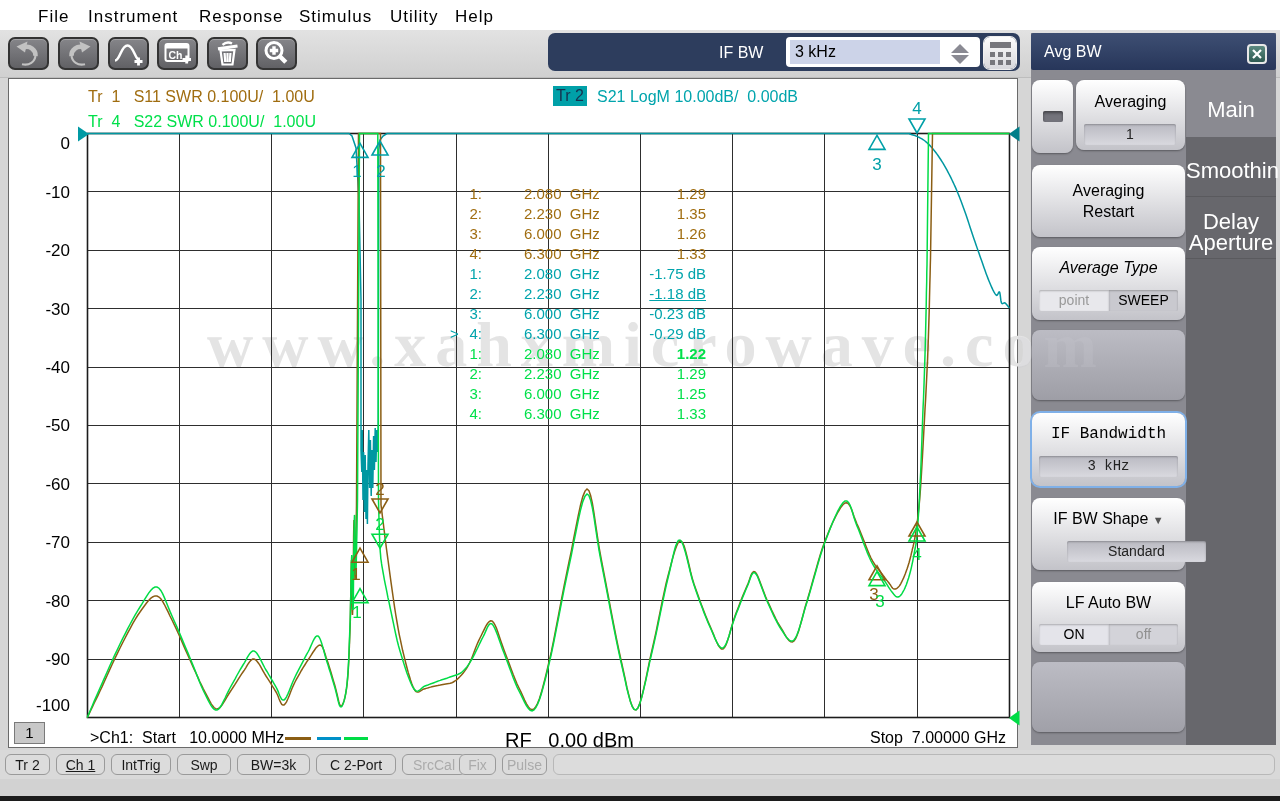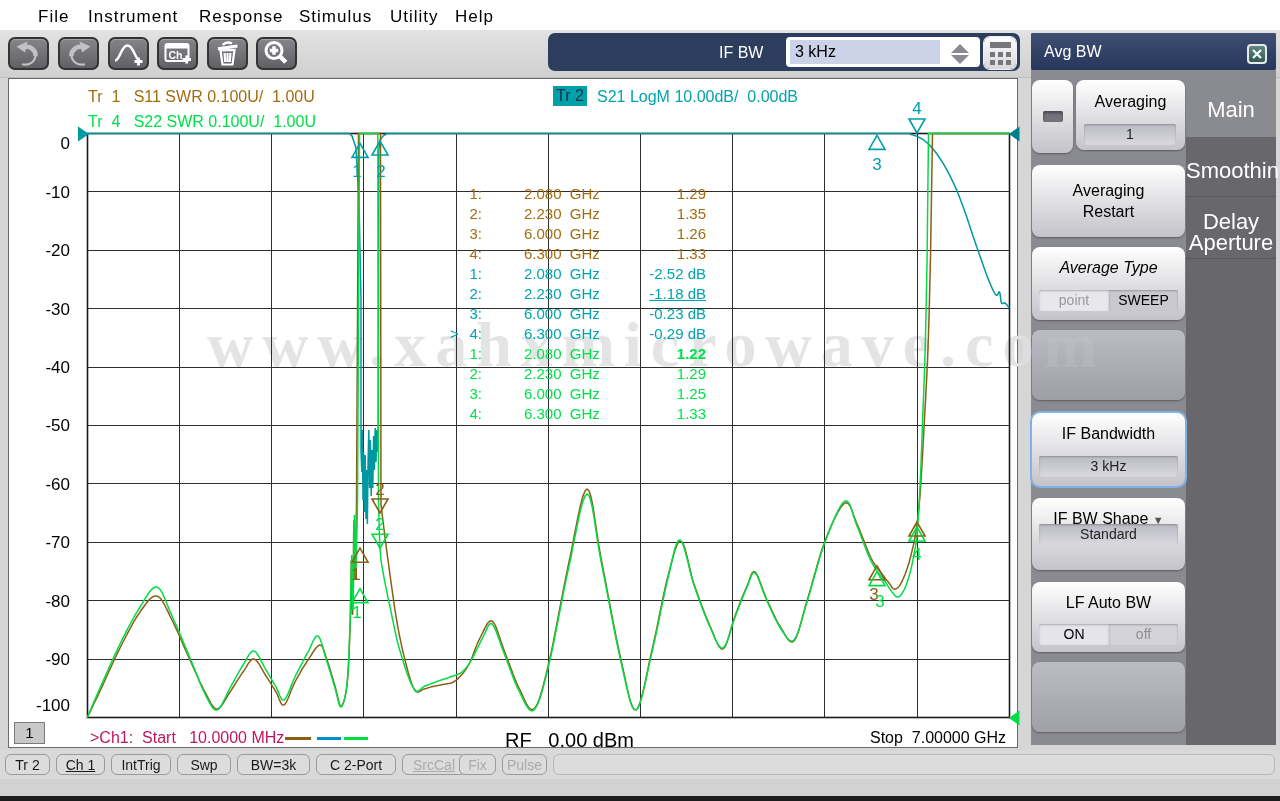--- a/index.html
+++ b/index.html
@@ -190,31 +190,31 @@
 <div class="ylab" style="left:8px;top:416px;">-50</div>
 <div class="ylab" style="left:8px;top:475px;">-60</div>
 <div class="ylab" style="left:8px;top:533px;">-70</div>
 <div class="ylab" style="left:8px;top:592px;">-80</div>
 <div class="ylab" style="left:8px;top:650px;">-90</div>
 <div class="ylab" style="left:8px;top:696px;">-100</div>
 <div class="mrow abs" style="top:184.5px;color:#a06d10;"><span class="mnum" style="left:452px;">1:</span><span class="mfreq" style="left:524px;">2.080  GHz</span><span class="mval" style="left:616px;">1.29</span></div>
 <div class="mrow abs" style="top:204.5px;color:#a06d10;"><span class="mnum" style="left:452px;">2:</span><span class="mfreq" style="left:524px;">2.230  GHz</span><span class="mval" style="left:616px;">1.35</span></div>
 <div class="mrow abs" style="top:224.5px;color:#a06d10;"><span class="mnum" style="left:452px;">3:</span><span class="mfreq" style="left:524px;">6.000  GHz</span><span class="mval" style="left:616px;">1.26</span></div>
 <div class="mrow abs" style="top:244.5px;color:#a06d10;"><span class="mnum" style="left:452px;">4:</span><span class="mfreq" style="left:524px;">6.300  GHz</span><span class="mval" style="left:616px;">1.33</span></div>
-<div class="mrow abs" style="top:264.5px;color:#00a4ac;"><span class="mnum" style="left:452px;">1:</span><span class="mfreq" style="left:524px;">2.080  GHz</span><span class="mval" style="left:616px;">-2.52 dB</span></div>
+<div class="mrow abs" style="top:264.5px;color:#00a4ac;"><span class="mnum" style="left:452px;">1:</span><span class="mfreq" style="left:524px;">2.080  GHz</span><span class="mval" style="left:616px;">-1.75 dB</span></div>
 <div class="mrow abs" style="top:284.5px;color:#00a4ac;"><span class="mnum" style="left:452px;">2:</span><span class="mfreq" style="left:524px;">2.230  GHz</span><span class="mval" style="left:616px;text-decoration:underline;">-1.18 dB</span></div>
 <div class="mrow abs" style="top:304.5px;color:#00a4ac;"><span class="mnum" style="left:452px;">3:</span><span class="mfreq" style="left:524px;">6.000  GHz</span><span class="mval" style="left:616px;">-0.23 dB</span></div>
 <div class="mrow abs" style="top:324.5px;color:#00a4ac;"><span style="position:absolute;left:450px;">&gt;</span><span class="mnum" style="left:452px;">4:</span><span class="mfreq" style="left:524px;">6.300  GHz</span><span class="mval" style="left:616px;">-0.29 dB</span></div>
 <div class="mrow abs" style="top:344.5px;color:#00e04a;"><span class="mnum" style="left:452px;">1:</span><span class="mfreq" style="left:524px;">2.080  GHz</span><span class="mval" style="left:616px;font-weight:bold;">1.22</span></div>
 <div class="mrow abs" style="top:364.5px;color:#00e04a;"><span class="mnum" style="left:452px;">2:</span><span class="mfreq" style="left:524px;">2.230  GHz</span><span class="mval" style="left:616px;">1.29</span></div>
 <div class="mrow abs" style="top:384.5px;color:#00e04a;"><span class="mnum" style="left:452px;">3:</span><span class="mfreq" style="left:524px;">6.000  GHz</span><span class="mval" style="left:616px;">1.25</span></div>
 <div class="mrow abs" style="top:404.5px;color:#00e04a;"><span class="mnum" style="left:452px;">4:</span><span class="mfreq" style="left:524px;">6.300  GHz</span><span class="mval" style="left:616px;">1.33</span></div>
 
 <div class="abs" style="left:14px;top:722px;width:31px;height:22px;background:#c8c8c8;border:1px solid #7a7a7a;box-sizing:border-box;text-align:center;font-size:15px;line-height:20px;">1</div>
-<div class="abs" style="left:90px;top:729px;font-size:16px;color:#be185d;white-space:pre;">&gt;Ch1:  Start   10.0000 MHz</div>
+<div class="abs" style="left:90px;top:729px;font-size:16px;color:#000000;white-space:pre;">&gt;Ch1:  Start   10.0000 MHz</div>
 <div class="abs" style="left:285px;top:737px;width:26px;height:3px;background:#8b5e14;"></div>
 <div class="abs" style="left:317px;top:737px;width:24px;height:3px;background:#0090c8;"></div>
 <div class="abs" style="left:344px;top:737px;width:24px;height:3px;background:#00dc46;"></div>
 <div class="abs" style="left:505px;top:729px;font-size:20px;color:#000;white-space:pre;">RF   0.00 dBm</div>
 <div class="abs" style="left:870px;top:729px;font-size:16px;color:#000;white-space:pre;">Stop  7.00000 GHz</div>
 
 <div id="panel" class="abs">
   <div id="phead" class="abs"></div>
   <div id="ptitle" class="abs">Avg BW</div>
   <div id="pclose" class="abs"><svg width="16" height="16" viewBox="0 0 16 16">
@@ -236,45 +236,45 @@
   </div>
   <div class="pbtn" style="left:1px;top:132px;height:72px;line-height:21px;">
       <div style="margin-top:15px;">Averaging<br>Restart</div>
     </div>
   <div class="pbtn" style="left:1px;top:214px;height:73px;">
      <div style="margin-top:12px;font-style:italic;">Average Type</div>
      <div class="pfield" style="top:43px;width:70px;background:#e8e8ec;color:#999;border-radius:2px 0 0 2px;">point</div>
      <div class="pfield" style="left:77px;top:43px;width:69px;background:#c9c9cf;color:#000;border-radius:0 2px 2px 0;">SWEEP</div>
   </div>
   <div class="pbtn" style="left:1px;top:297px;height:70px;background:linear-gradient(#bcbcc4,#9e9ea6);"></div>
-  <div class="pbtn" style="left:1px;top:380px;height:73px;box-shadow:0 0 0 2px #7fb0e8;">
+  <div class="pbtn" style="left:1px;top:380px;height:73px;box-shadow:0 0 0 2px #7fb0e8;font-family:Liberation Mono, monospace;">
      <div style="margin-top:12px;">IF Bandwidth</div>
      <div class="pfield" style="top:43px;">3 kHz</div>
   </div>
   <div class="pbtn" style="left:1px;top:465px;height:72px;">
      <div style="margin-top:12px;">IF BW Shape <span style="font-size:11px;color:#555">▼</span></div>
-     <div class="pfield" style="top:26px;">Standard</div>
+     <div class="pfield" style="top:43px;margin-left:28px;">Standard</div>
   </div>
   <div class="pbtn" style="left:1px;top:549px;height:70px;">
      <div style="margin-top:12px;">LF Auto BW</div>
      <div class="pfield" style="top:42px;width:70px;background:#e4e4ea;color:#000;border-radius:2px 0 0 2px;">ON</div>
      <div class="pfield" style="left:77px;top:42px;width:69px;background:#d3d3d9;color:#909090;border-radius:0 2px 2px 0;">off</div>
   </div>
   <div class="pbtn" style="left:1px;top:629px;height:70px;background:linear-gradient(#bcbcc4,#a0a0a8);"></div>
 </div>
 
 <div class="abs" style="left:1018px;top:0;width:100px;height:801px;overflow:hidden;z-index:60;">
   <div class="wm abs" style="left:-811px;top:309px;color:rgba(200,200,208,.25);">www.xahxmicrowave.com</div>
 </div>
 
 <div id="btoolbar" class="abs">
   <div class="bbtn" style="left:5px;width:45px;">Tr 2</div>
   <div class="bbtn" style="left:56px;width:49px;text-decoration:underline;">Ch 1</div>
   <div class="bbtn" style="left:111px;width:60px;">IntTrig</div>
   <div class="bbtn" style="left:177px;width:54px;">Swp</div>
   <div class="bbtn" style="left:237px;width:73px;">BW=3k</div>
   <div class="bbtn" style="left:316px;width:80px;">C  2-Port</div>
-  <div class="bbtn dis" style="left:402px;width:64px;text-decoration:underline;">SrcCal</div>
+  <div class="bbtn dis" style="left:402px;width:64px;">SrcCal</div>
   <div class="bbtn dis" style="left:459px;width:37px;">Fix</div>
   <div class="bbtn dis" style="left:502px;width:45px;">Pulse</div>
   <div class="bbtn" style="left:553px;width:722px;border-color:#b8b8b8;"></div>
 </div>
 <div id="bottomstrip" class="abs"></div>
 
 </body></html>

